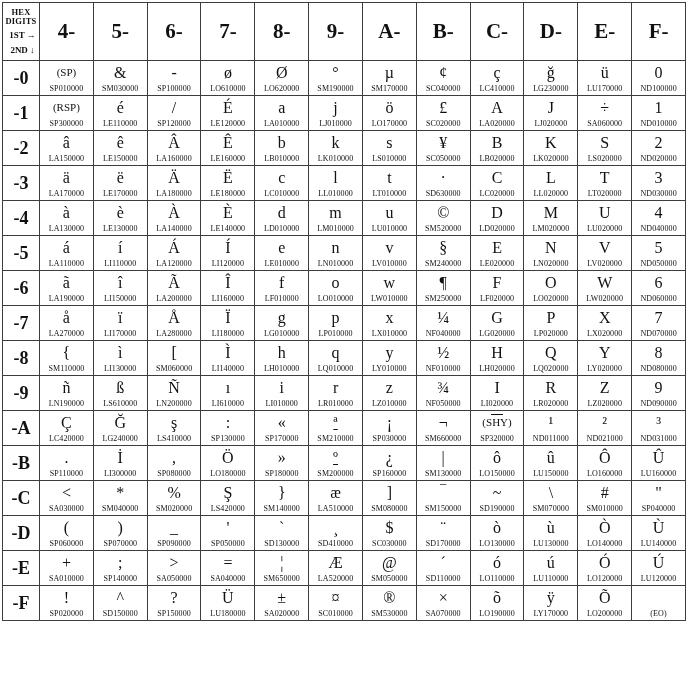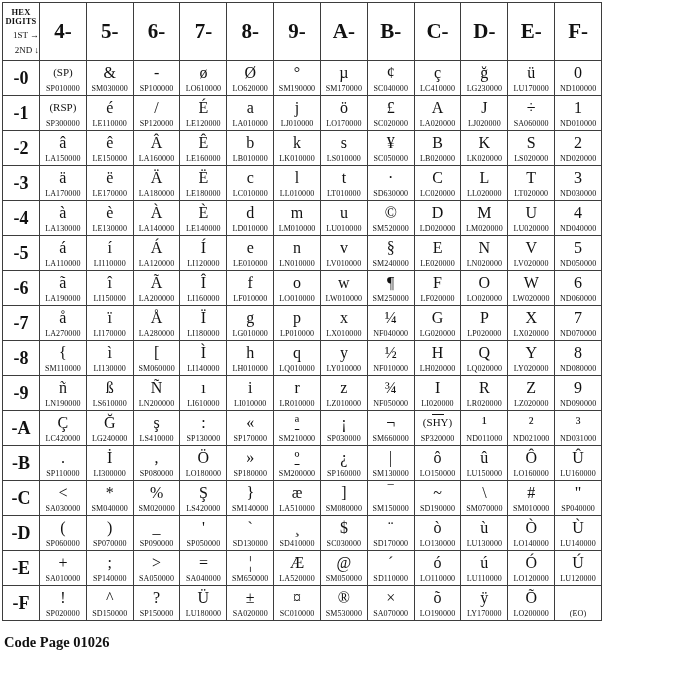--- a/index.html
+++ b/index.html
@@ -1,23 +1,23 @@
 <!DOCTYPE html>
 <html><head>
 <meta charset="utf-8">
 <style>
   html,body{margin:0;padding:0;background:#fff;}
   body{width:688px;height:677px;overflow:hidden;font-family:"Liberation Serif",serif;color:#111;}
   .page{padding:2px 0 0 2px;}
-  table.cp{border-collapse:collapse;table-layout:fixed;width:600px;border:1px solid #333;}
+  table.cp{border-collapse:collapse;table-layout:fixed;width:684px;border:1px solid #333;}
   table.cp th, table.cp td{border:1px solid #3d3d3d;padding:0;text-align:center;vertical-align:middle;overflow:hidden;}
   col.lblcol{width:37px;}
   th.corner{height:57px;vertical-align:top;padding-top:1px;}
   .c1{font-size:8.5px;font-weight:bold;line-height:1.05;text-align:center;letter-spacing:.2px;}
-  .c2{font-size:9px;font-weight:normal;text-align:right;padding-left:3px;margin-top:5px;}
+  .c2{font-size:9px;font-weight:bold;text-align:center;padding-left:3px;margin-top:5px;}
   th.colh{height:57px;font-size:21px;font-weight:bold;font-family:"Liberation Serif",serif;}
   th.rowh{height:34px;font-size:18px;font-weight:bold;}
   td .g{height:21px;display:flex;align-items:center;justify-content:center;font-size:16px;line-height:1;}
   td .id{height:11px;font-size:8px;line-height:11px;letter-spacing:.1px;white-space:nowrap;}
   .g.small, .g.shy{font-size:11px;}
   .g.ul{text-decoration:underline;}
   .olbar{position:relative;display:inline-block;}
   .olbar::before{content:"";position:absolute;top:-3px;left:50%;margin-left:-6px;width:12px;border-top:1.3px solid #111;}
   .caption{margin:13px 0 0 2px;font-size:14.5px;font-weight:bold;font-family:"Liberation Serif",serif;}
 </style>
@@ -866,14 +866,13 @@
             <div class="g">Õ</div>
             <div class="id">LO200000</div>
           </td>
           <td>
             <div class="g"></div>
             <div class="id">(EO)</div>
           </td>
         </tr>
       </tbody>
   </table>
-  <div class="caption">Code Page 01026</div>
 </div>
 
 </body></html>

